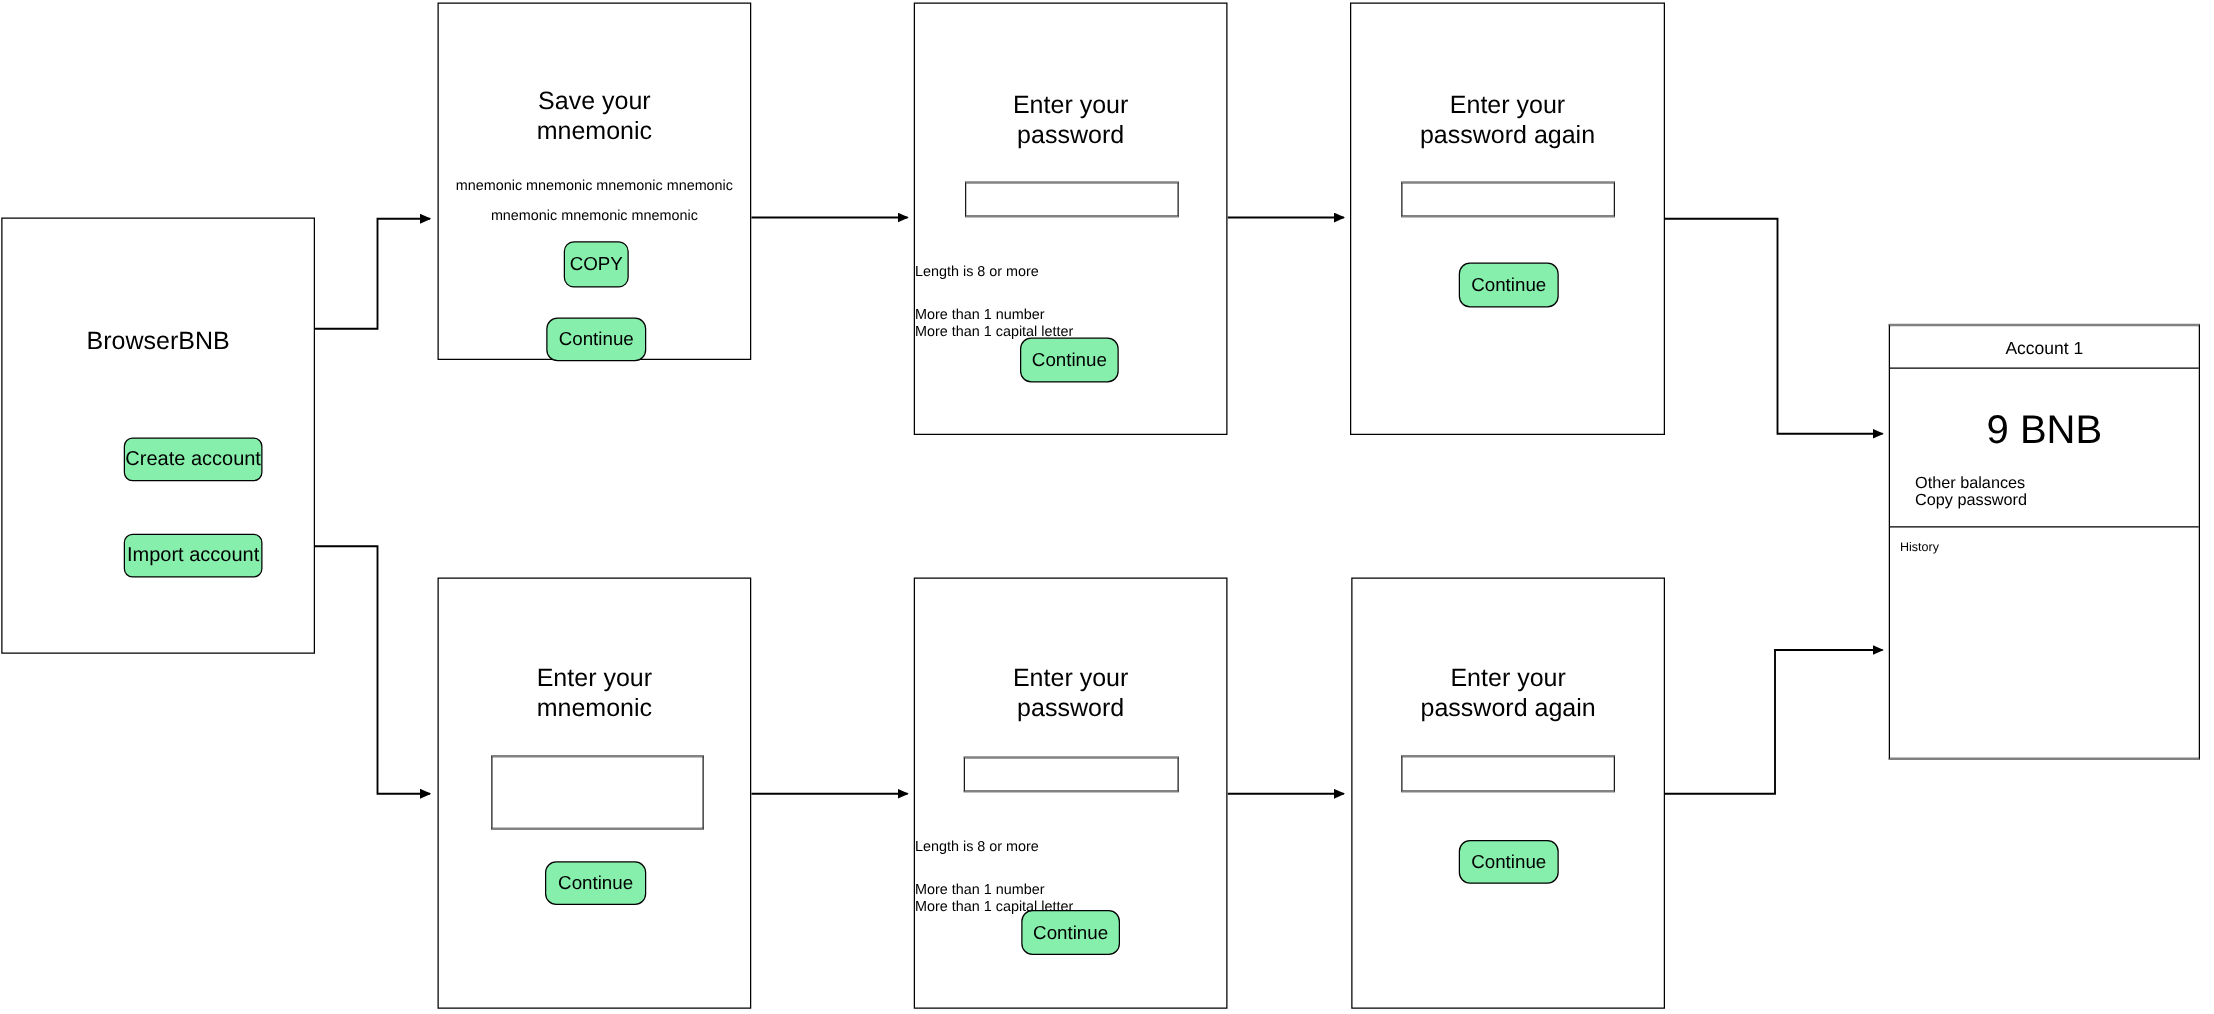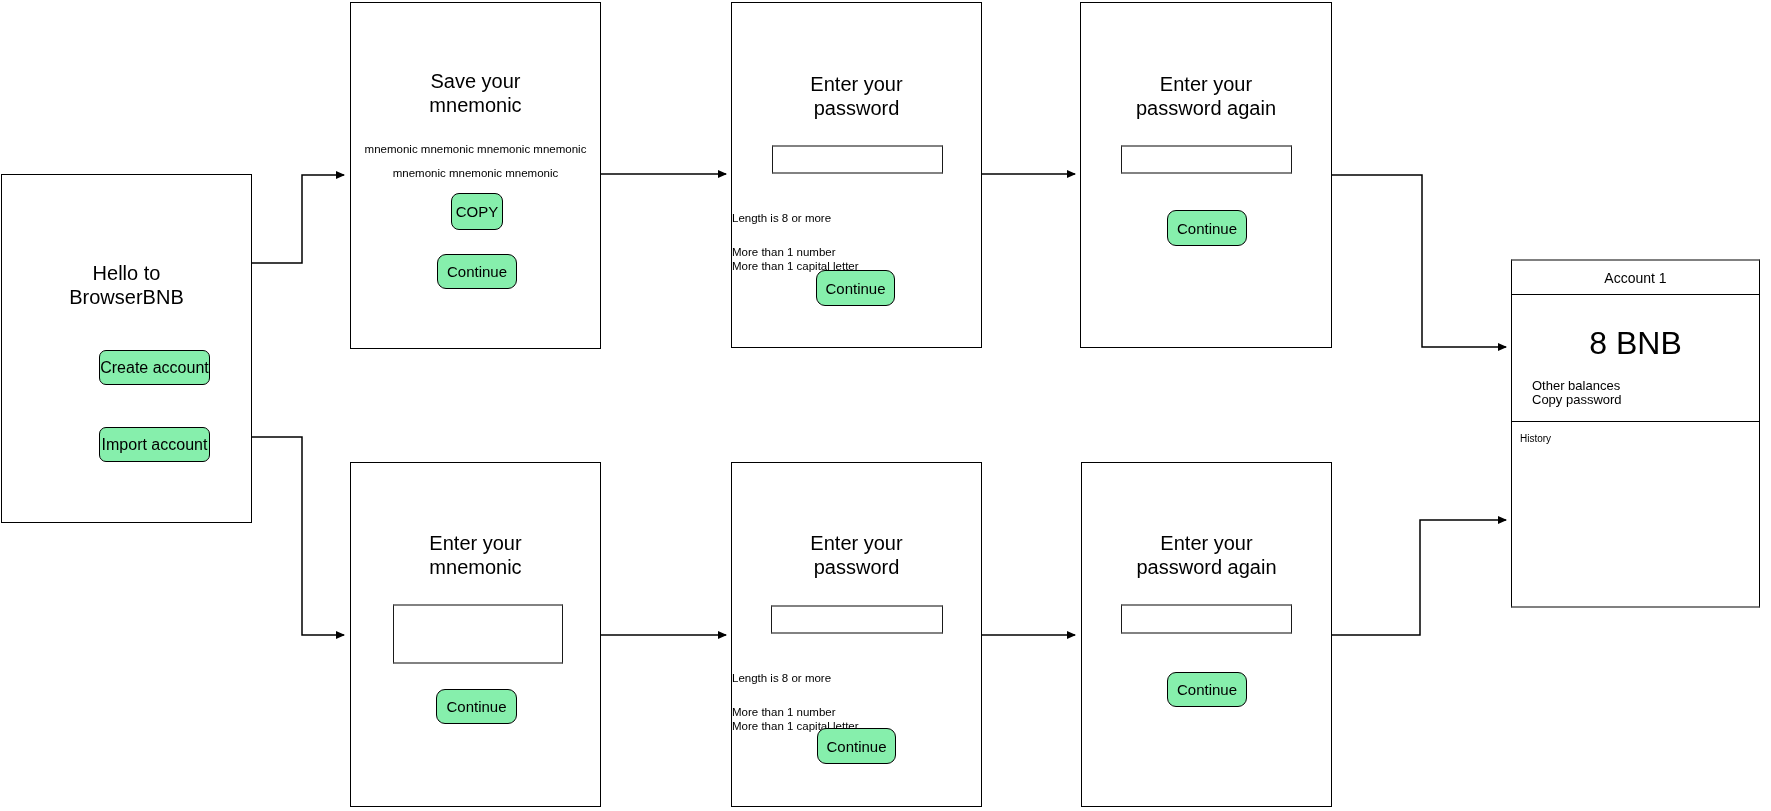--- a/index.html
+++ b/index.html
@@ -148,28 +148,27 @@
       <path d="M1332,175 H1422 V347 H1506" marker-end="url(#arrowhead)"></path>
       <path d="M252,437 H302 V635 H344" marker-end="url(#arrowhead)"></path>
       <path d="M601,635 H726" marker-end="url(#arrowhead)"></path>
       <path d="M982,635 H1075" marker-end="url(#arrowhead)"></path>
       <path d="M1332,635 H1420 V520 H1506" marker-end="url(#arrowhead)"></path>
     </g>
   </svg>
 
   <div class="frame" style="left:1px; top:174px; width:251px; height:349px;">
     <div class="title" style="top:86px;">
-      <div>Hello to</div>
       <div>BrowserBNB</div>
     </div>
     <button class="btn small-radius" style="left:68px; top:175px; width:111px; height:35px;">Create account</button>
     <button class="btn small-radius" style="left:68px; top:252px; width:111px; height:35px;">Import account</button>
   </div>
 
-  <div class="frame" style="left:350px; top:2px; width:251px; height:347px;">
+  <div class="frame" style="left:350px; top:2px; width:251px; height:286px;">
     <div class="title" style="top:66px;">
       <div>Save your</div>
       <div>mnemonic</div>
     </div>
     <div class="words" style="top:134px;">
       <div>mnemonic mnemonic mnemonic mnemonic</div>
       <div>mnemonic mnemonic mnemonic</div>
     </div>
     <button class="btn" style="left:100px; top:190px; width:52px; height:37px; border-radius:8px;">COPY</button>
     <button class="btn" style="left:86px; top:251px; width:80px; height:35px;">Continue</button>
@@ -226,21 +225,21 @@
       <div>Enter your</div>
       <div>password again</div>
     </div>
     <input class="wire-input" type="text" style="left: 39px; top: 141px; width: 171px; height: 30px;" value="">
     <button class="btn" style="left:85px; top:209px; width:80px; height:35px;">Continue</button>
   </div>
 
   <div id="account-panel">
     <div class="account-header">Account 1</div>
     <div class="account-balance">
-      <div class="balance-amount">8 BNB</div>
+      <div class="balance-amount">9 BNB</div>
       <div class="balance-actions">
         <span>Other balances</span>
         <span>Copy password</span>
       </div>
     </div>
     <div class="account-history">
       <span>History</span>
     </div>
   </div>
 

